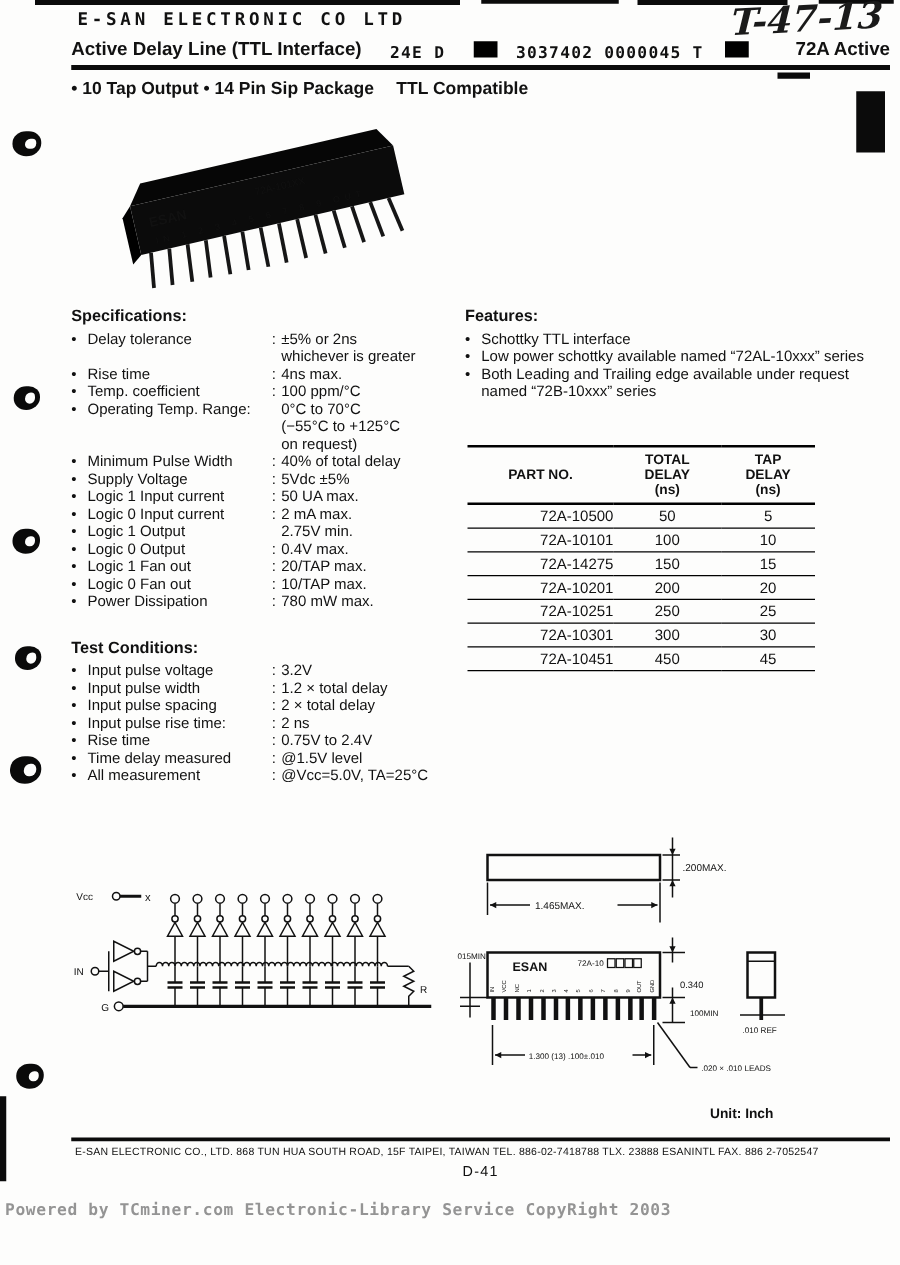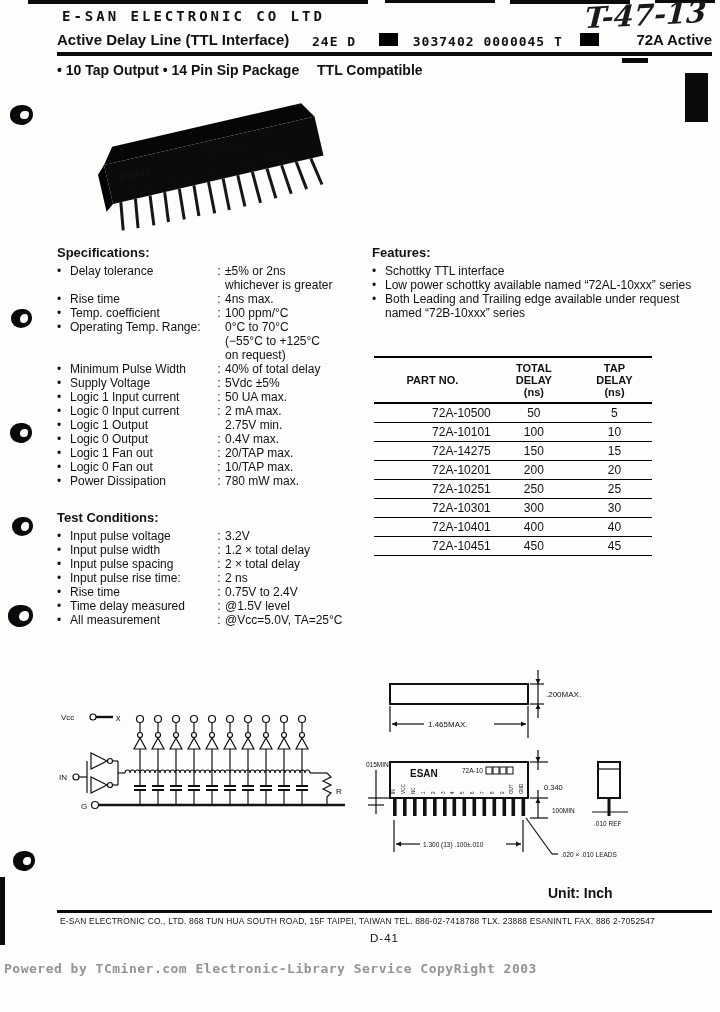--- a/index.html
+++ b/index.html
@@ -36,21 +36,21 @@
   table.parts{border-collapse:collapse;width:278px;table-layout:fixed;
               font-size:12px;}
   table.parts th{font-size:11px;font-weight:bold;line-height:12px;vertical-align:middle;
                  padding:4px 0;}
   table.parts thead tr{border-top:2px solid #000;border-bottom:2px solid #000;}
   table.parts tbody tr{border-bottom:1.6px solid #000;height:19px;}
   table.parts td{padding:0;}
   td.c-part{text-align:right;padding-left:28px;margin-left:28px;}
   td.c-num{text-align:center;}
   
-  .unit-label{left:548px;top:885px;font-size:14px;font-weight:bold;}
+  .unit-label{left:568px;top:885px;font-size:11px;font-weight:bold;}
   .foot-rule{left:57px;top:910px;width:655px;height:3px;background:#0b0b0b;}
   .address{left:60px;top:916px;width:652px;font-size:8.4px;letter-spacing:.2px;white-space:nowrap;}
   .pageno{left:57px;top:932px;width:655px;text-align:center;font-size:11.5px;letter-spacing:1px;}
   .watermark{left:4px;top:961px;font-family:"DejaVu Sans Mono",monospace;font-size:13px;
              color:#949494;letter-spacing:.5px;font-weight:bold;}
   svg{position:absolute;overflow:visible;}
   svg text{font-family:"Liberation Sans",sans-serif;fill:#111;}
 </style>
 </head>
 <body>
@@ -309,25 +309,20 @@
           <td class="c-num">25</td>
         </tr>
 
         <tr>
           <td class="c-part">72A-10301</td>
           <td class="c-num">300</td>
           <td class="c-num">30</td>
         </tr>
 
 
-        <tr>
-          <td class="c-part">72A-10401</td>
-          <td class="c-num">400</td>
-          <td class="c-num">40</td>
-        </tr>
 
         <tr>
           <td class="c-part">72A-10451</td>
           <td class="c-num">450</td>
           <td class="c-num">45</td>
         </tr>
 
       </tbody>
   </table>
 </div>

